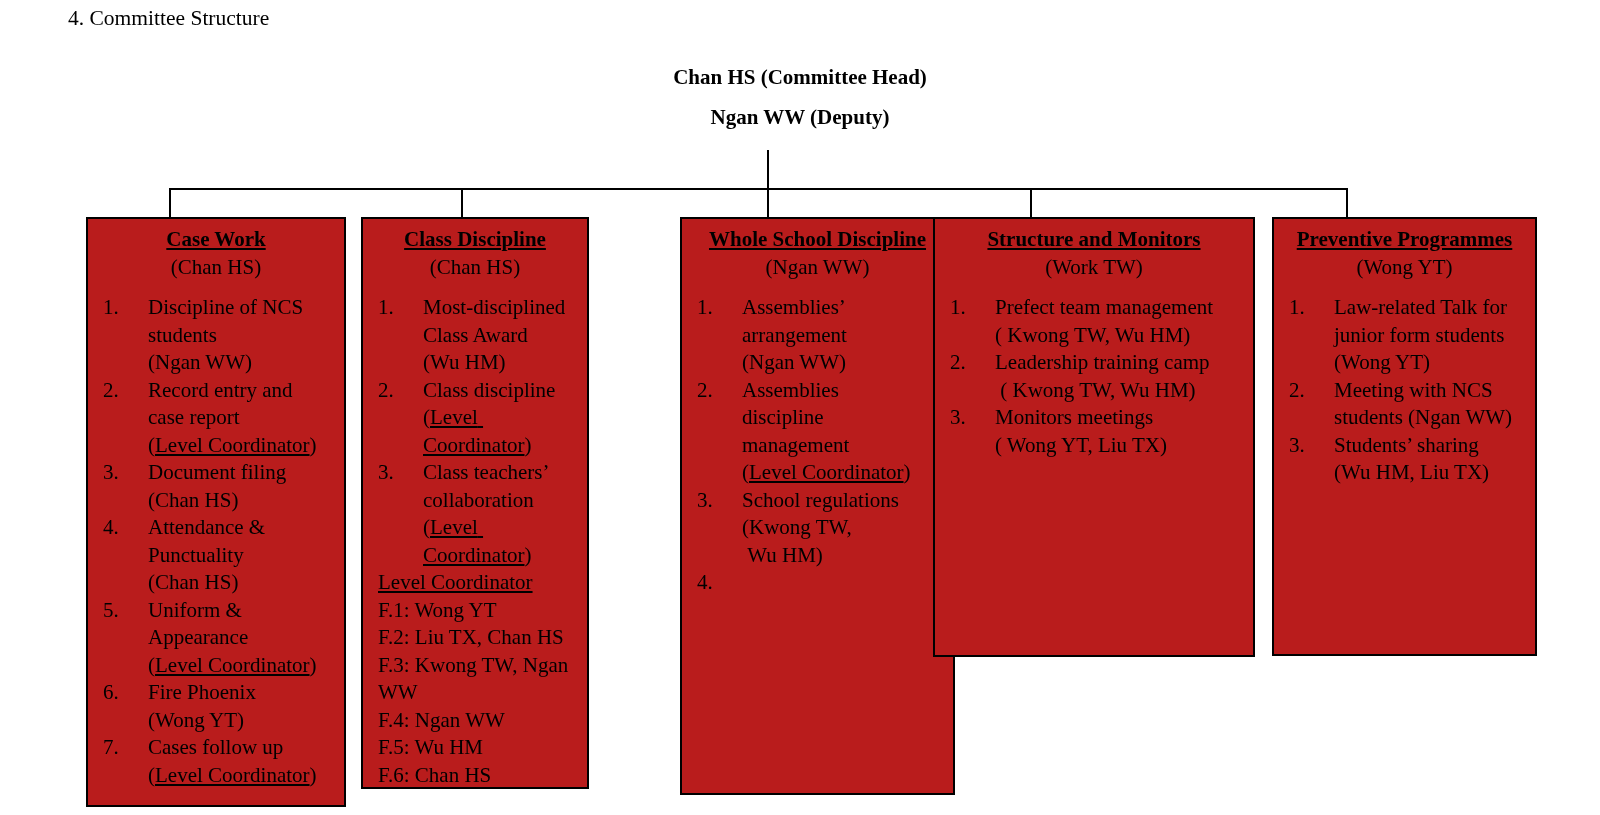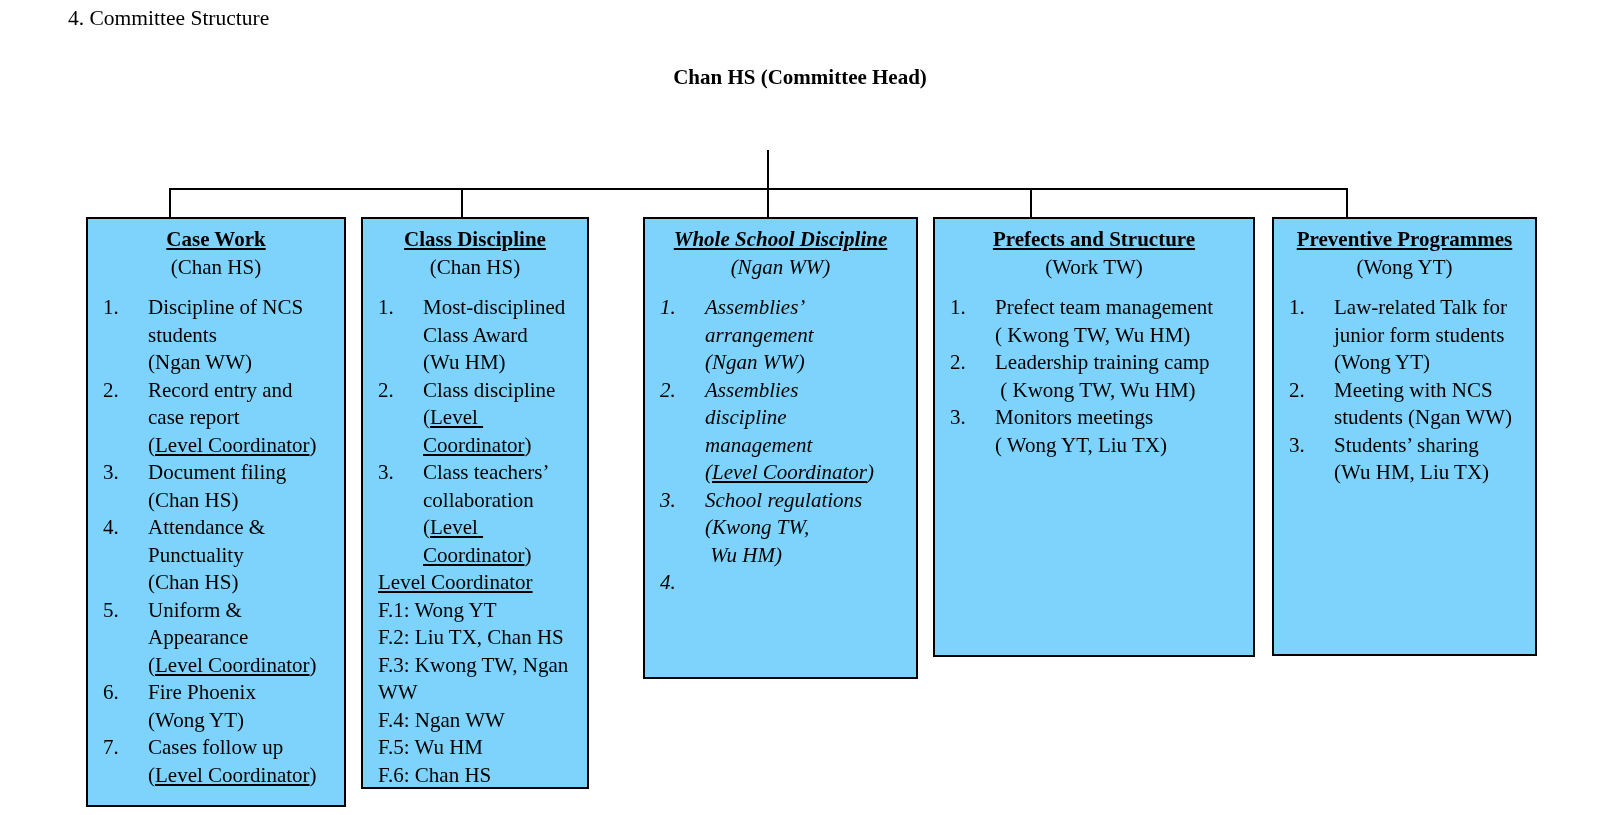--- a/index.html
+++ b/index.html
@@ -38,27 +38,27 @@
   .conn-drop2 { left: 461px;  top: 188px; width: 2px; height: 30px; }
   .conn-drop3 { left: 767px;  top: 188px; width: 2px; height: 30px; }
   .conn-drop4 { left: 1030px; top: 188px; width: 2px; height: 30px; }
   .conn-drop5 { left: 1346px; top: 188px; width: 2px; height: 30px; }
 
   .box {
     position: absolute;
     top: 217px;
     border: 2px solid #000000;
     box-sizing: border-box;
-    background: #7dd3fc;
+    background: #b91c1c;
     font-size: 21px;
     line-height: 27.5px;
   }
   .box1 { left: 86px;   width: 260px; height: 590px; }
   .box2 { left: 361px;  width: 228px; height: 572px; }
-  .box3 { left: 643px;  width: 275px; height: 462px; font-style: italic; }
+  .box3 { left: 680px;  width: 275px; height: 578px; }
   .box4 { left: 933px;  width: 322px; height: 440px; }
   .box5 { left: 1272px; width: 265px; height: 439px; }
 
   .box-title {
     margin-top: 7px;
     text-align: center;
     font-weight: bold;
     text-decoration: underline;
   }
   .box-head { text-align: center; }
@@ -71,20 +71,21 @@
 </style>
 </head>
 <body>
 
 <div class="canvas">
 
   <div class="page-title">4. Committee Structure</div>
 
   <div class="org-header">
     <div class="hline1">Chan HS (Committee Head)</div>
+    <div class="hline2">Ngan WW (Deputy)</div>
   </div>
 
   <div class="conn conn-v-top"></div>
   <div class="conn conn-h"></div>
   <div class="conn conn-drop1"></div>
   <div class="conn conn-drop2"></div>
   <div class="conn conn-drop3"></div>
   <div class="conn conn-drop4"></div>
   <div class="conn conn-drop5"></div>
 
@@ -159,21 +160,21 @@
           <div class="num">3.</div>
           <div class="txt">School regulations<br>(Kwong TW,<br> Wu HM)</div>
         </div>
         <div class="item">
           <div class="num">4.</div>
         </div>
       </div>
   </div>
 
   <div class="box box4">
-    <div class="box-title">Prefects and Structure</div>
+    <div class="box-title">Structure and Monitors</div>
     <div class="box-head">(Work TW)</div>
     <div class="box-list">
         <div class="item">
           <div class="num">1.</div>
           <div class="txt">Prefect team management<br>( Kwong TW, Wu HM)</div>
         </div>
         <div class="item">
           <div class="num">2.</div>
           <div class="txt">Leadership training camp<br> ( Kwong TW, Wu HM)</div>
         </div>

